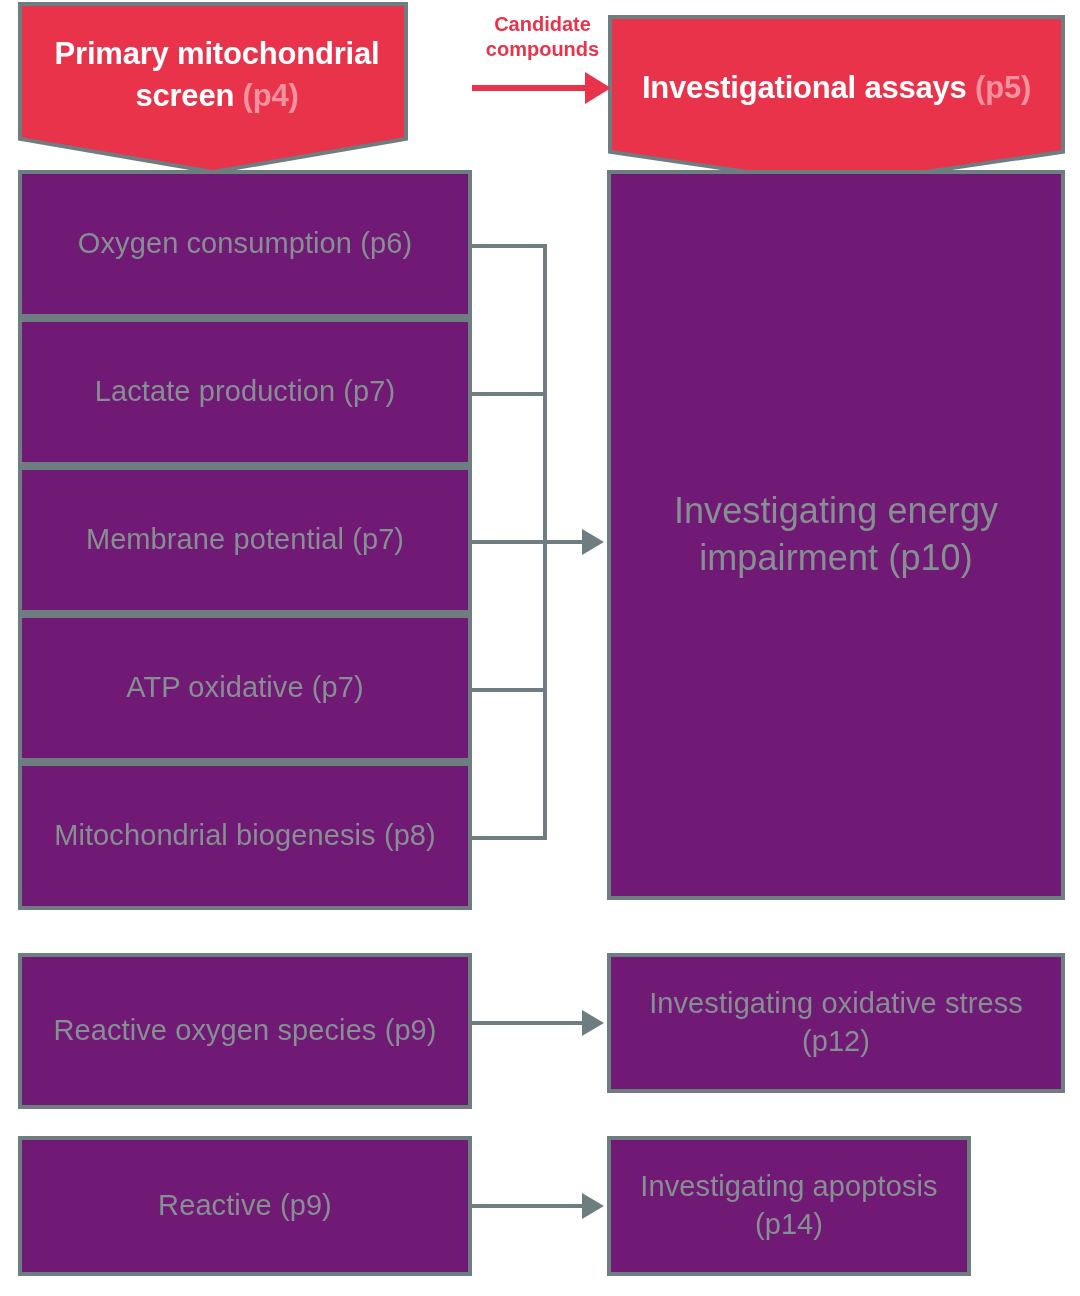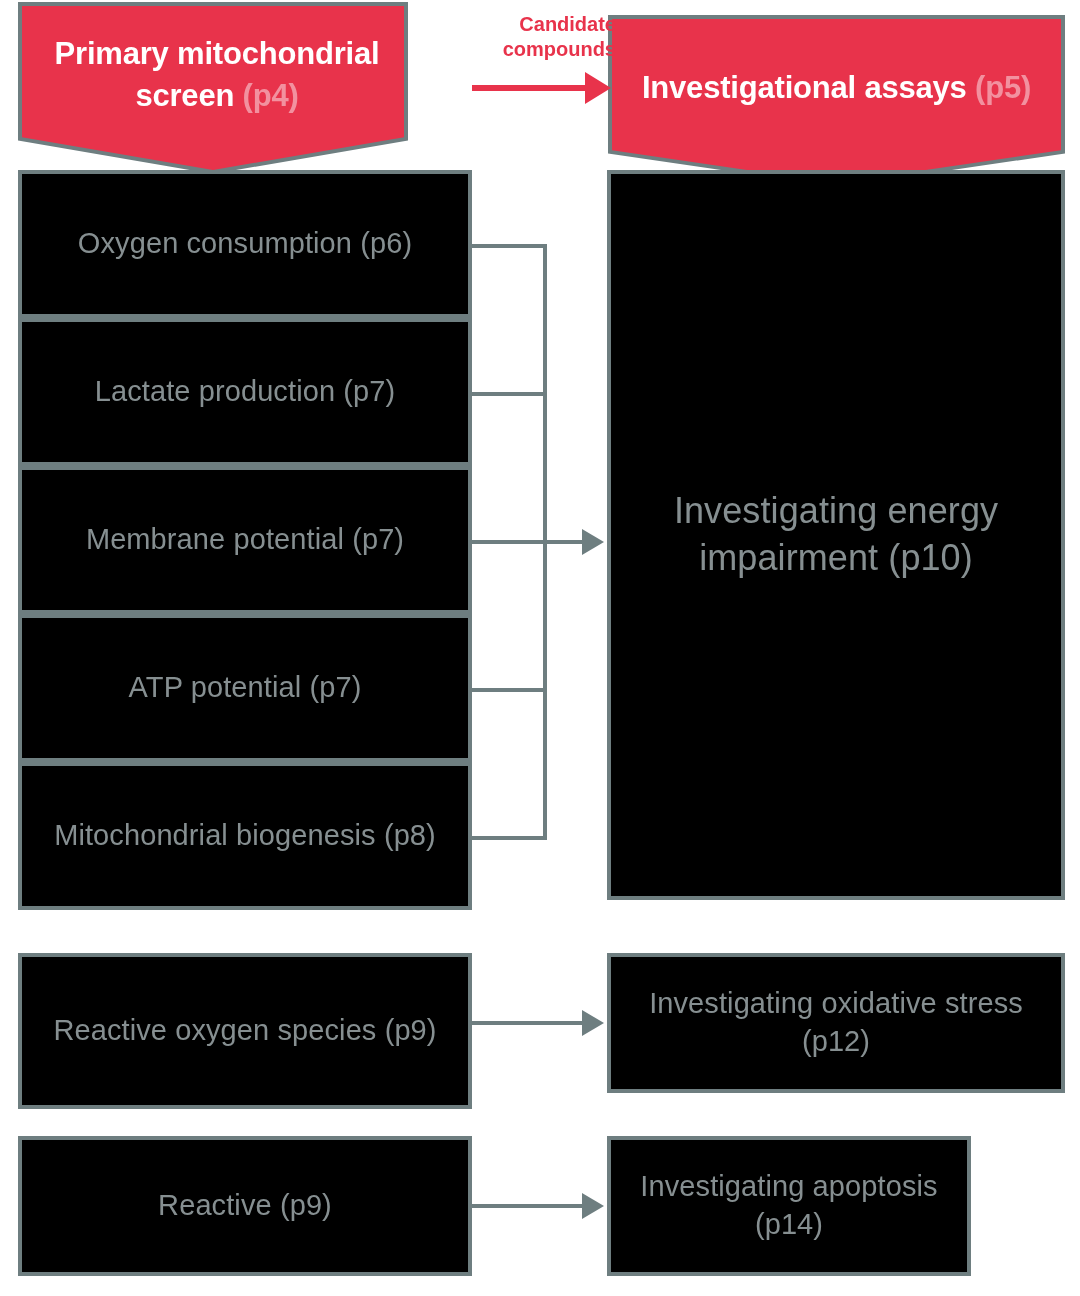--- a/index.html
+++ b/index.html
@@ -55,21 +55,21 @@
   }
   .banner .page-ref {
     color: #f2919f;
   }
 
   
   .box {
     position: absolute;
     box-sizing: border-box;
     border: 4px solid #6e7e80;
-    background: #000000;
+    background: #701a75;
     display: flex;
     align-items: center;
     justify-content: center;
     text-align: center;
   }
   .box .box-text {
     color: #868f91;
     font-size: 29px;
     line-height: 1.3;
     padding: 0 18px;
@@ -139,38 +139,38 @@
 
   <div class="banner" style="left:608px; top:15px; width:457px; height:172px;">
     <div class="banner-shape"></div>
     <div class="banner-fill"></div>
     <div class="banner-text">
       <span>Investigational assays</span>
       <span class="page-ref">(p5)</span>
     </div>
   </div>
 
-  <div class="edge-label" style="left:491px; top:12px; width:125px;text-align:right;">Candidate compounds</div>
+  <div class="edge-label" style="left:480px; top:12px; width:125px;">Candidate compounds</div>
   <div class="hline-red" style="left:472px; top:85px; width:120px;"></div>
   <div class="arrowhead-red" style="left:585px; top:72px;"></div>
 
   <div class="box" style="left:18px; top:170px; width:454px; height:148px;">
     <span class="box-text">Oxygen consumption (p6)</span>
   </div>
 
   <div class="box" style="left:18px; top:318px; width:454px; height:148px;">
     <span class="box-text">Lactate production (p7)</span>
   </div>
 
   <div class="box" style="left:18px; top:466px; width:454px; height:148px;">
     <span class="box-text">Membrane potential (p7)</span>
   </div>
 
   <div class="box" style="left:18px; top:614px; width:454px; height:148px;">
-    <span class="box-text">ATP potential (p7)</span>
+    <span class="box-text">ATP oxidative (p7)</span>
   </div>
 
   <div class="box" style="left:18px; top:762px; width:454px; height:148px;">
     <span class="box-text">Mitochondrial biogenesis (p8)</span>
   </div>
 
   <div class="box" style="left:18px; top:953px; width:454px; height:156px;">
     <span class="box-text">Reactive oxygen species (p9)</span>
   </div>
 

